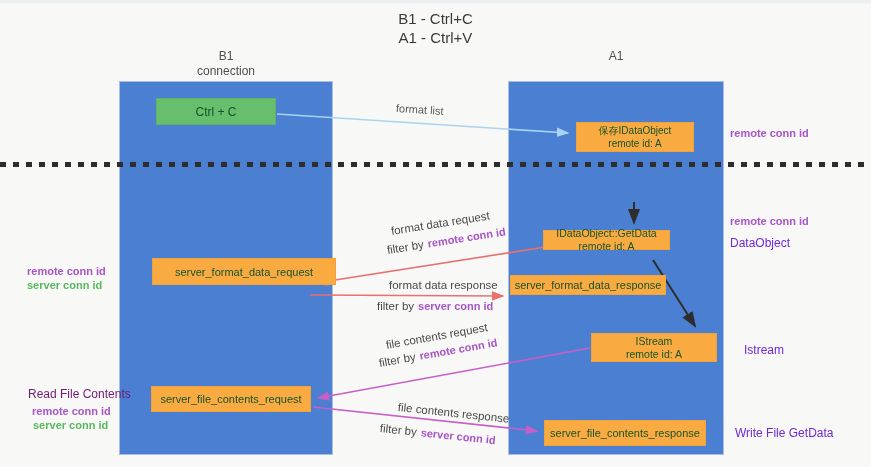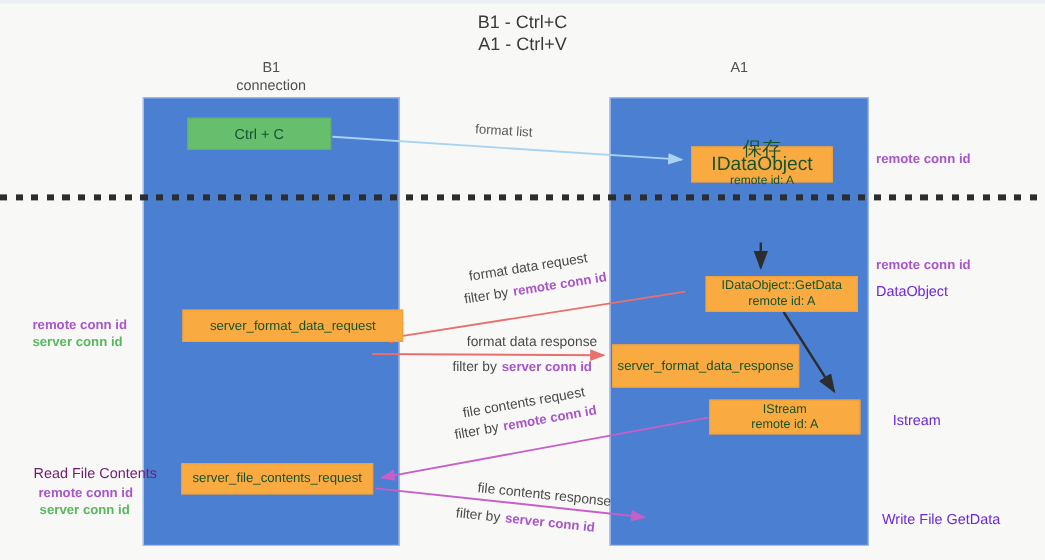--- a/index.html
+++ b/index.html
@@ -81,47 +81,50 @@
     <line x1="313" y1="404" x2="537" y2="428" stroke="#c75fc9" stroke-width="1.6" marker-end="url(#m-magenta)"></line>
   </svg>
 
   <div class="dashed-line"></div>
 
   <div class="box green" style="left:156px;top:95px;width:120px;height:27px">
     <span>Ctrl + C</span>
   </div>
 
   <div class="box orange" style="left:576px;top:119px;width:118px;height:30px">
-    <span class="l1" style="font-size:16px">保存IDataObject</span>
+    <span class="l1" style="font-size:10px">保存IDataObject</span>
     <span class="l2" style="font-size:10px">remote id: A</span>
   </div>
 
 
-  <div class="box orange" style="left:588px;top:227px;width:127px;height:30px">
+  <div class="box orange" style="left:543px;top:227px;width:127px;height:20px">
     <span class="l1">IDataObject::GetData</span>
     <span class="l2">remote id: A</span>
   </div>
 
   <div class="box orange single" style="left:152px;top:255px;width:184px;height:27px">
     <span>server_format_data_request</span>
   </div>
 
-  <div class="box orange single" style="left:510px;top:284px;width:156px;height:36px">
+  <div class="box orange single" style="left:510px;top:272px;width:156px;height:20px">
     <span>server_format_data_response</span>
   </div>
 
   <div class="box orange" style="left:591px;top:330px;width:126px;height:29px">
     <span class="l1">IStream</span>
     <span class="l2">remote id: A</span>
   </div>
 
   <div class="box orange single" style="left:151px;top:383px;width:160px;height:26px">
     <span>server_file_contents_request</span>
   </div>
 
+  <div class="box orange single" style="left:544px;top:417px;width:162px;height:26px">
+    <span>server_file_contents_response</span>
+  </div>
 
   <div class="edge-label rot-dn4" style="left:396px;top:99px">format list</div>
 
   <div class="edge-label rot-up9" style="left:391px;top:222px">format data request</div>
   <div class="edge-label rot-up9" style="left:387px;top:241px">
     <span class="filter-prefix">filter by</span><span class="purple sm">remote conn id</span>
   </div>
 
   <div class="edge-label" style="left:389px;top:276px">format data response</div>
   <div class="edge-label" style="left:377px;top:297px">

